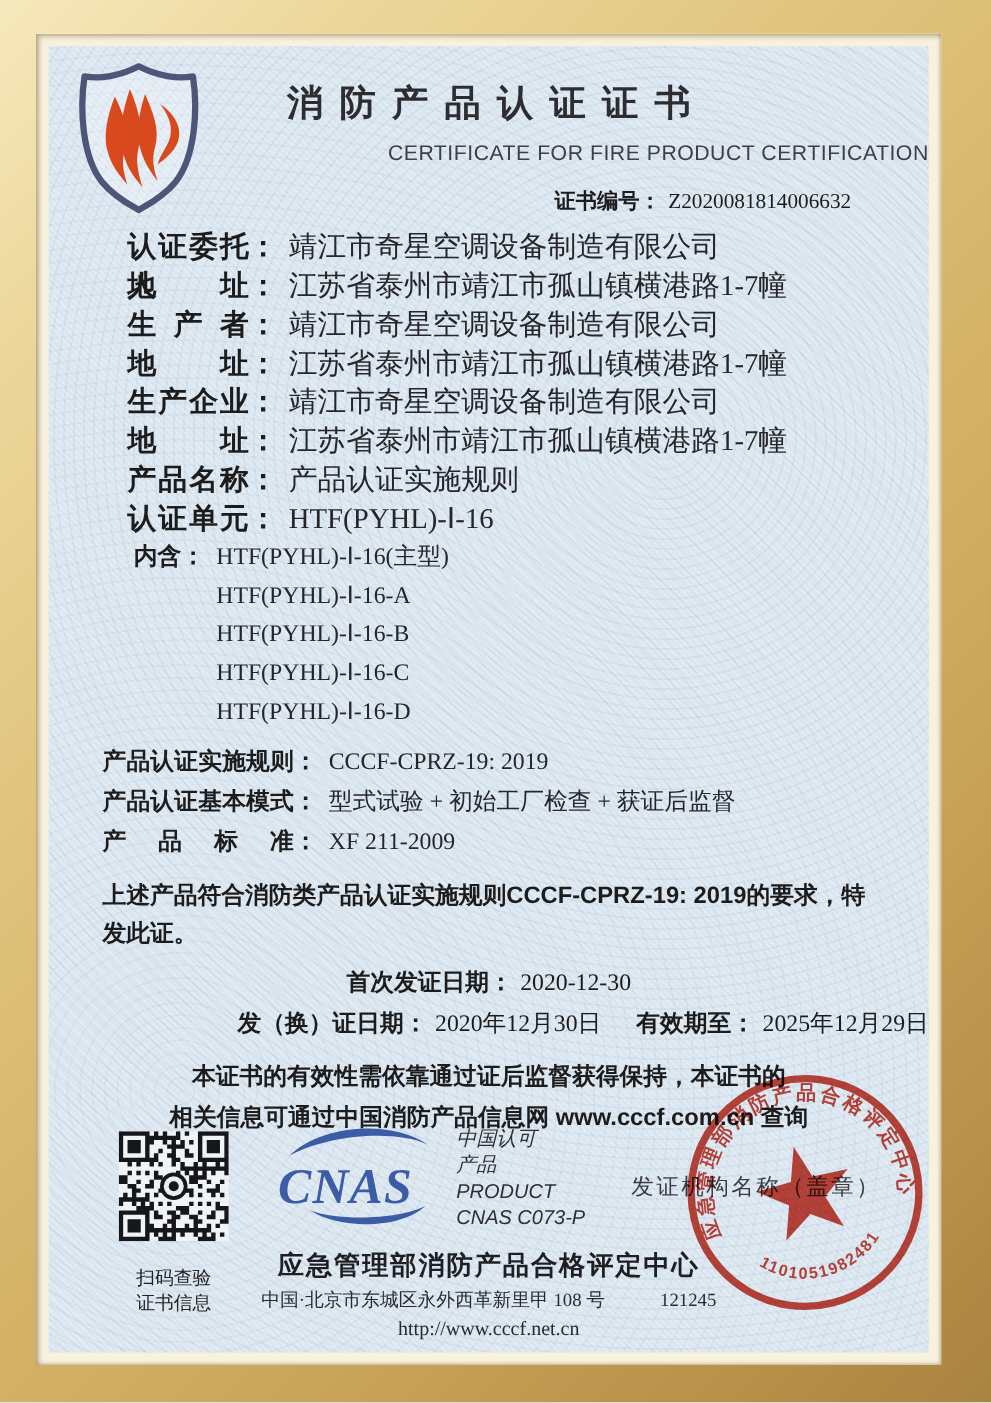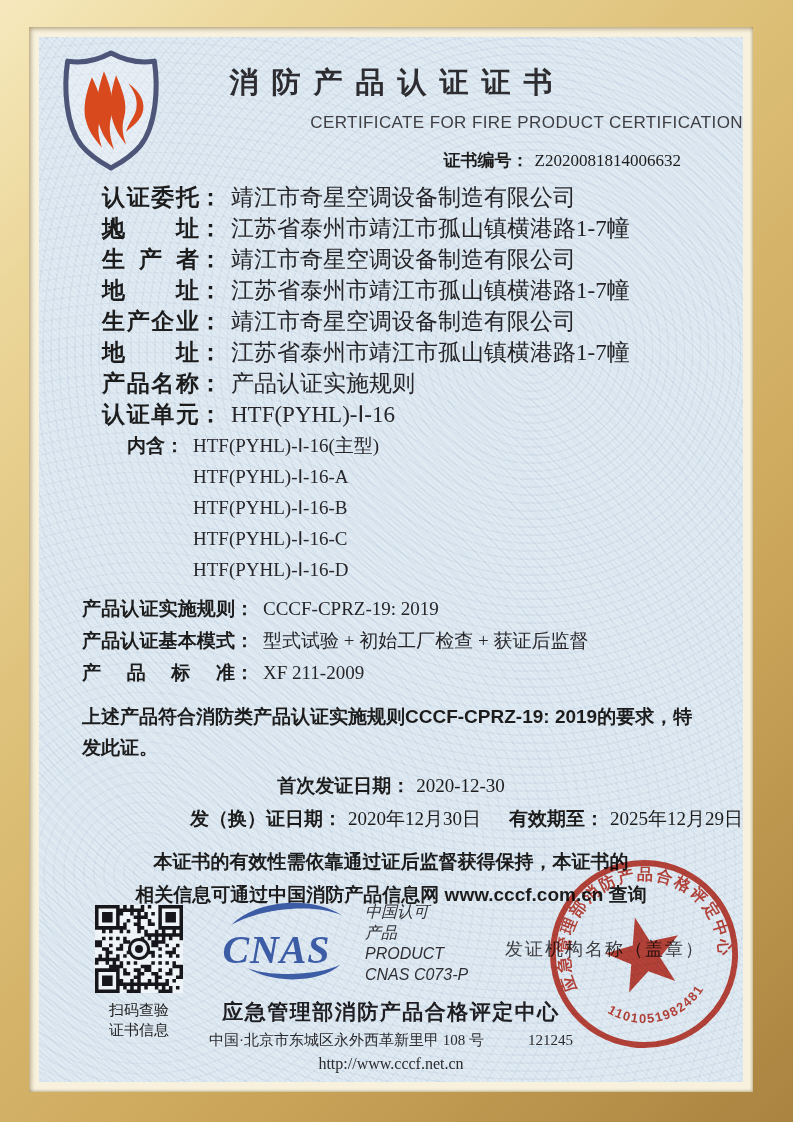--- a/index.html
+++ b/index.html
@@ -35,21 +35,21 @@
   .certno { margin-top:16px; text-align:right; padding-right:62px; font-size:17px; }
   .certno .lab { font-weight:bold; }
   .certno .val { font-family:"Liberation Serif", serif; margin-left:6px;text-align:center; }
 
   .fields { margin:10px 0 0 63px; }
   .frow { display:flex; align-items:baseline; height:31px; font-size:23px; }
   .flabel { display:inline-block; width:97px; font-weight:bold; text-align:justify; text-align-last:justify; }
   .fcolon { font-weight:bold; }
   .fvalue { font-family:"Liberation Serif", serif; margin-left:9px; color:#26262a; white-space:nowrap; }
 
-  .models { display:flex; margin-left:88px; font-size:19px; align-items:flex-start; }
+  .models { display:flex; margin-left:68px; font-size:19px; align-items:flex-start; }
   .models .mlabel { font-weight:bold; line-height:31px; }
   .models .fcolon { line-height:31px; }
   .mitems .mitem { height:31px; line-height:31px; font-family:"Liberation Serif", serif; margin-left:9px; color:#26262a; }
 
   .rules { margin:11px 0 0 43px; }
   .rrow { display:flex; align-items:baseline; height:32px; font-size:19px; }
   .rlabel { display:inline-block; width:153px; font-weight:bold; text-align:justify; text-align-last:justify; }
   .rvalue { font-family:"Liberation Serif", serif; margin-left:9px; color:#26262a; white-space:nowrap; }
 
   .statement { margin:9px 0 0 43px; width:612px; font-size:19px; font-weight:bold; line-height:31px; }
@@ -58,21 +58,21 @@
   .date1 .lab, .date2 .lab { font-weight:bold; }
   .date1 .val, .date2 .val { font-family:"Liberation Serif", serif; margin-left:6px; }
   .date2 { margin:7px 0 0 43px; font-size:19px;text-align:right; }
   .date2 .gap { display:inline-block; width:28px; }
 
   .notice { margin-top:13px; text-align:center; font-size:19px; font-weight:bold; line-height:33px; }
 
   
   .qr-block { position:absolute; left:54px; top:868px; width:92px; text-align:center; }
   .qr-block svg { width:88px; height:88px; display:block; margin:0 auto; }
-  .qr-cap { font-size:15px; line-height:20px; margin-top:7px; color:#222; }
+  .qr-cap { font-size:15px; line-height:20px; margin-top:20px; color:#222; }
 
   .cnas-logo { position:absolute; left:178px; top:856px; width:136px; height:96px; }
   .cnas-text { position:absolute; left:326px; top:864px; font-size:16px; line-height:21px; color:#2e2e33;font-style:italic; }
 
   .seal-hint { position:absolute; left:466px; top:900px; font-size:18px; font-family:"Liberation Serif", serif; letter-spacing:2px; color:#3c3c40; white-space:nowrap; }
   .seal { position:absolute; left:506px; top:818px; width:198px; height:198px; transform:rotate(-14deg); mix-blend-mode:multiply; opacity:.92; }
 
   .org { position:absolute; left:0; right:0; bottom:56px; text-align:center; font-size:21px; font-weight:bold; letter-spacing:1.5px; color:#1f1f23; }
   .addr { position:absolute; left:0; right:0; bottom:32px; text-align:center; font-size:15px; font-family:"Liberation Serif", serif; color:#2a2a2e; }
   .addr .post { display:inline-block; margin-left:44px; }

